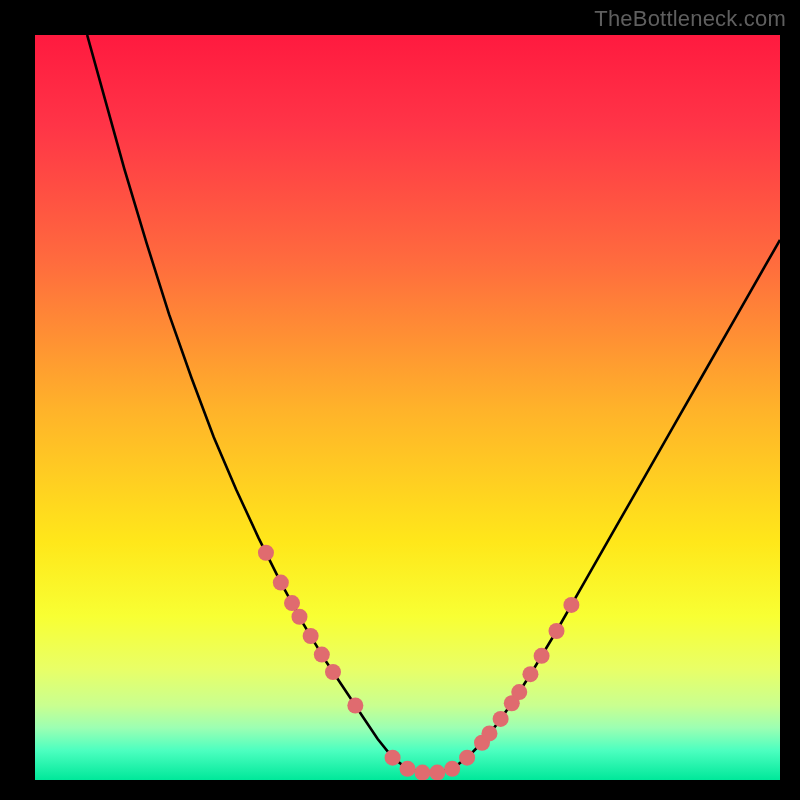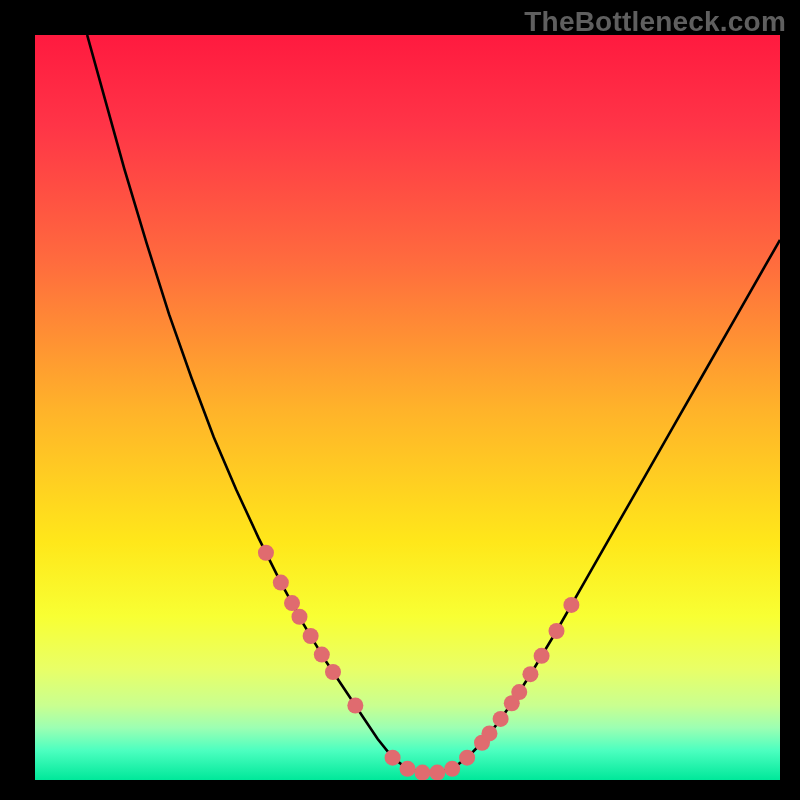--- a/index.html
+++ b/index.html
@@ -38,22 +38,22 @@
     left: 0;
     top: 0;
     width: 100%;
     height: 100%;
   }
   .watermark {
     position: absolute;
     top: 6px;
     right: 14px;
     font-family: Arial, Helvetica, sans-serif;
-    font-size: 28px;
-    font-weight: 700;
+    font-size: 22px;
+    font-weight: 400;
     color: #5f5f5f;
     letter-spacing: 0.2px;
   }
 </style>
 </head>
 <body>
 
 <div class="frame">
   <div class="plot-area">
     <svg class="gradient-bg" viewBox="0 0 745 745" preserveAspectRatio="none">

